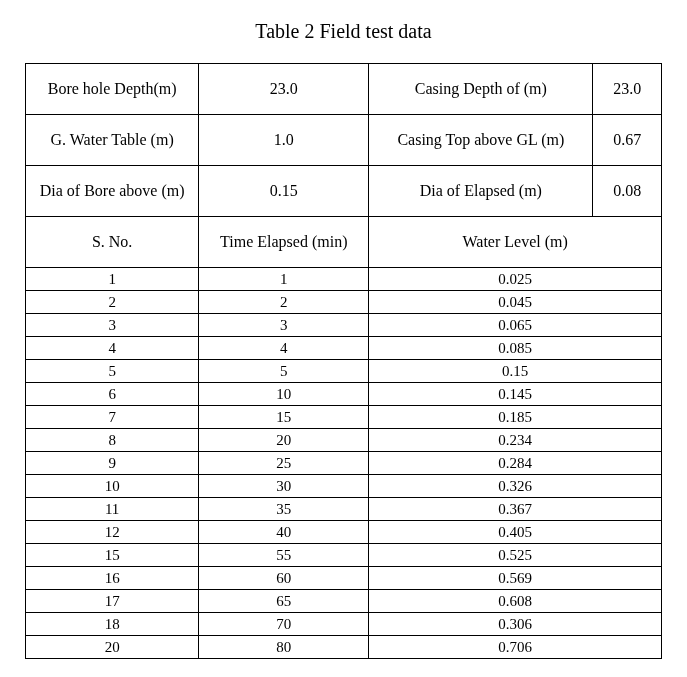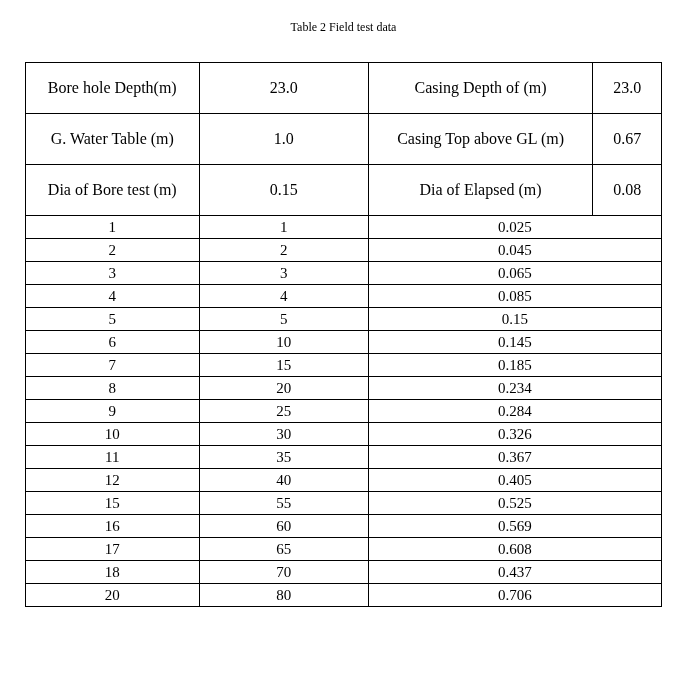--- a/index.html
+++ b/index.html
@@ -7,22 +7,22 @@
     font-size: 16px;
     background: #fff;
     color: #000;
     margin: 0;
     padding: 20px 25px;
     width: 687px;
     box-sizing: border-box;
   }
   .title {
     text-align: center;
-    margin-bottom: 27px;
-    font-size: 12px;
+    margin-bottom: 20px;
+    font-size: 20px;
   }
   table {
     border-collapse: collapse;
     width: 100%;
   }
   td, th {
     border: 1px solid #000;
     text-align: center;
     vertical-align: middle;
     font-weight: normal;
@@ -58,26 +58,31 @@
       <td class="col-c">Casing Depth of (m)</td>
       <td class="col-d">23.0</td>
     </tr>
     <tr class="meta-row">
       <td>G. Water Table (m)</td>
       <td>1.0</td>
       <td>Casing Top above GL (m)</td>
       <td>0.67</td>
     </tr>
     <tr class="meta-row">
-      <td>Dia of Bore test (m)</td>
+      <td>Dia of Bore above (m)</td>
       <td>0.15</td>
       <td>Dia of Elapsed (m)</td>
       <td>0.08</td>
     </tr>
 
+    <tr class="header-row">
+      <th>S. No.</th>
+      <th>Time Elapsed (min)</th>
+      <th colspan="2">Water Level (m)</th>
+    </tr>
 
   <tr class="data-row">
         <td>1</td>
         <td>1</td>
         <td colspan="2">0.025</td>
       </tr>
       <tr class="data-row">
         <td>2</td>
         <td>2</td>
         <td colspan="2">0.045</td>
@@ -143,21 +148,21 @@
         <td colspan="2">0.569</td>
       </tr>
       <tr class="data-row">
         <td>17</td>
         <td>65</td>
         <td colspan="2">0.608</td>
       </tr>
       <tr class="data-row">
         <td>18</td>
         <td>70</td>
-        <td colspan="2">0.437</td>
+        <td colspan="2">0.306</td>
       </tr>
       <tr class="data-row">
         <td>20</td>
         <td>80</td>
         <td colspan="2">0.706</td>
       </tr>
     </tbody>
 </table>
 
 </body></html>

